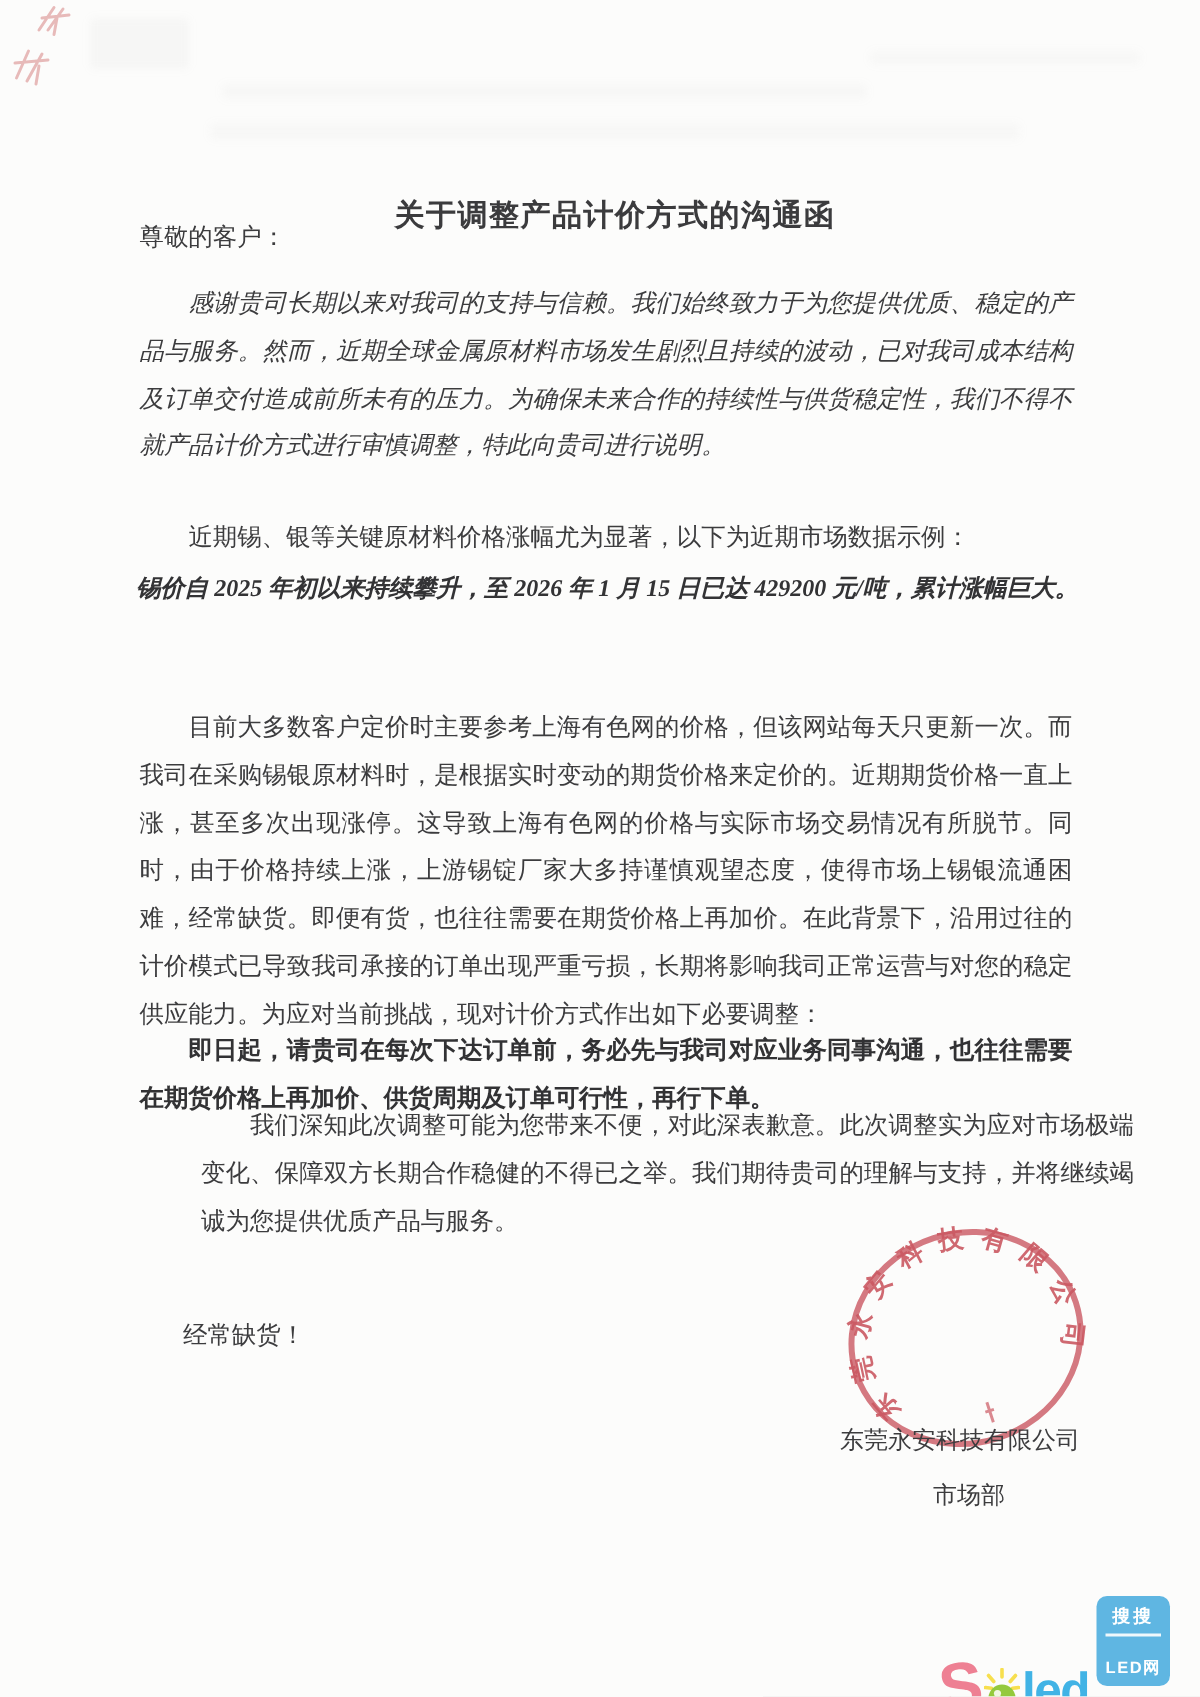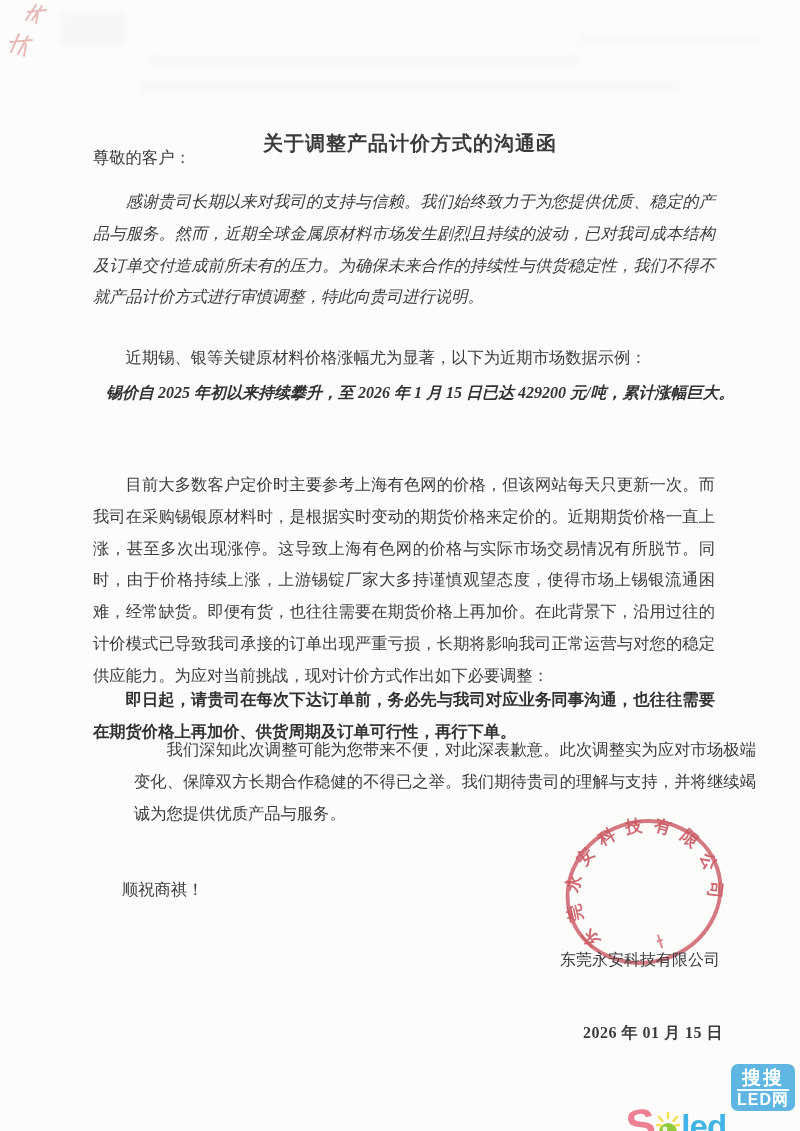--- a/index.html
+++ b/index.html
@@ -25,23 +25,23 @@
   .bodytext {
     font-size: 16.3px; line-height: 31.8px;
     color: #3c3c3e;
     margin: 0;
   }
   .salutation { top: 142px; left: 93px; }
   .para { left: 93px; width: 622px; text-align: justify; text-align-last: left; text-indent: 2em; }
   .p1 { top: 186px; font-style: italic; }
   .market-intro { top: 342px; }
   .emph {
-    left: 106px; width: 640px;
+    left: 85px; width: 640px;
     font-weight: 700; font-style: italic;
-    font-size: 16px; color: #333335;
+    font-size: 16px; color: #333335; text-align: center;
   }
   .tin { top: 377px; }
   .silver { top: 413px; }
   .p2 { top: 469px; }
   .notice { top: 684px; font-weight: 700; color: #323234; }
   .p3 { top: 734px; margin-left: 41px; }
   .closing { top: 874px; left: 122px; }
   .sig { text-align: center; font-size: 16px; color: #3c3c3e; }
   .sig-company { top: 950px; left: 552px; width: 176px; }
   .sig-dept { top: 987px; left: 558px; width: 176px; }
@@ -68,22 +68,22 @@
   .brand-s { font-size: 44px; line-height: 38px; color: #ee8093; transform: rotate(-6deg); }
   .brand-led { font-size: 33px; line-height: 34px; color: #41b3e5; letter-spacing: -1px; margin-top: 48px; }
   .brand-bulb { margin: 0 1px -2px 1px; }
   .brand-badge {
     margin-left: 5px; margin-top: 2px;
     background: #5fb6e2; color: #ffffff;
     border-radius: 7px; padding: 3px 6px 4px 6px;
     font-family: "Liberation Sans", sans-serif; font-weight: 700;
     text-align: center;
   }
-  .badge-top { font-size: 19px; line-height: 21px; letter-spacing: 2px; font-family: Liberation Serif, serif; }
-  .badge-bottom { font-size: 16px; line-height: 15px; letter-spacing: 1px; border-top: 2px solid rgba(255,255,255,0.9); margin-top: 1px; padding-top: 1px; }
+  .badge-top { font-size: 12px; line-height: 21px; letter-spacing: 2px; font-family: Liberation Serif, serif; }
+  .badge-bottom { font-size: 11px; line-height: 15px; letter-spacing: 1px; border-top: 2px solid rgba(255,255,255,0.9); margin-top: 1px; padding-top: 14px; }
   .brand-url { font-family: "Liberation Sans", sans-serif; font-size: 10px; color: #f0a3aa; margin-top: -5px; padding-left: 24px; letter-spacing: 0.5px; }
 </style>
 </head>
 <body>
 
 <div class="page">
 
   <div class="ghost ghost1"></div>
   <div class="ghost ghost2"></div>
   <div class="ghost ghost3"></div>
@@ -107,35 +107,35 @@
 
   <p class="abs bodytext emph tin">锡价自 2025 年初以来持续攀升，至 2026 年 1 月 15 日已达 429200 元/吨，累计涨幅巨大。</p>
 
 
   <p class="abs bodytext para p2">目前大多数客户定价时主要参考上海有色网的价格，但该网站每天只更新一次。而我司在采购锡银原材料时，是根据实时变动的期货价格来定价的。近期期货价格一直上涨，甚至多次出现涨停。这导致上海有色网的价格与实际市场交易情况有所脱节。同时，由于价格持续上涨，上游锡锭厂家大多持谨慎观望态度，使得市场上锡银流通困难，经常缺货。即便有货，也往往需要在期货价格上再加价。在此背景下，沿用过往的计价模式已导致我司承接的订单出现严重亏损，长期将影响我司正常运营与对您的稳定供应能力。为应对当前挑战，现对计价方式作出如下必要调整：</p>
 
   <p class="abs bodytext para notice">即日起，请贵司在每次下达订单前，务必先与我司对应业务同事沟通，也往往需要在期货价格上再加价、供货周期及订单可行性，再行下单。</p>
 
   <p class="abs bodytext para p3">我们深知此次调整可能为您带来不便，对此深表歉意。此次调整实为应对市场极端变化、保障双方长期合作稳健的不得已之举。我们期待贵司的理解与支持，并将继续竭诚为您提供优质产品与服务。</p>
 
-  <p class="abs bodytext closing">顺祝商祺！</p>
+  <p class="abs bodytext closing">经常缺货！</p>
 
   <svg class="abs stamp" viewBox="0 0 174 162">
     <g transform="rotate(-18 87 81)">
       <ellipse cx="87" cy="81" rx="77" ry="70" fill="none" stroke="#c4424d" stroke-width="4" opacity="0.8"></ellipse>
       <path id="stampArc" d="M 33 115 A 66 60 0 1 1 141 115" fill="none"></path>
       <text font-size="17" font-weight="bold" fill="#c4424d" letter-spacing="10" font-family="Liberation Serif, serif" opacity="0.9">
         <textPath href="#stampArc" startOffset="2">东莞永安科技有限公司</textPath>
       </text>
       <path d="M 84 132 L 90 132 M 87 126 L 87 140" stroke="#c4424d" stroke-width="2" opacity="0.7" fill="none"></path>
     </g>
   </svg>
 
   <div class="abs sig sig-company">东莞永安科技有限公司</div>
-  <div class="abs sig sig-date">2026 年 01 月 15 日</div>
+  <div class="abs sig sig-dept">市场部</div>
 
   <div class="abs brand">
     <div class="brand-row">
       <div class="brand-word">
         <span class="brand-s">S</span>
         <svg class="brand-bulb" width="24" height="34" viewBox="0 0 24 34">
           <path d="M12 1 L12 6 M3 5 L6.5 9 M21 5 L17.5 9 M1 13 L5 13.5 M23 13 L19 13.5" stroke="#f7df4e" stroke-width="2.4" stroke-linecap="round"></path>
           <circle cx="12" cy="20" r="9" fill="#94c93d"></circle>
           <circle cx="9" cy="17" r="2.4" fill="#ffffff" opacity="0.85"></circle>
           <rect x="8.5" y="29.5" width="7" height="2" rx="1" fill="#94c93d"></rect>

